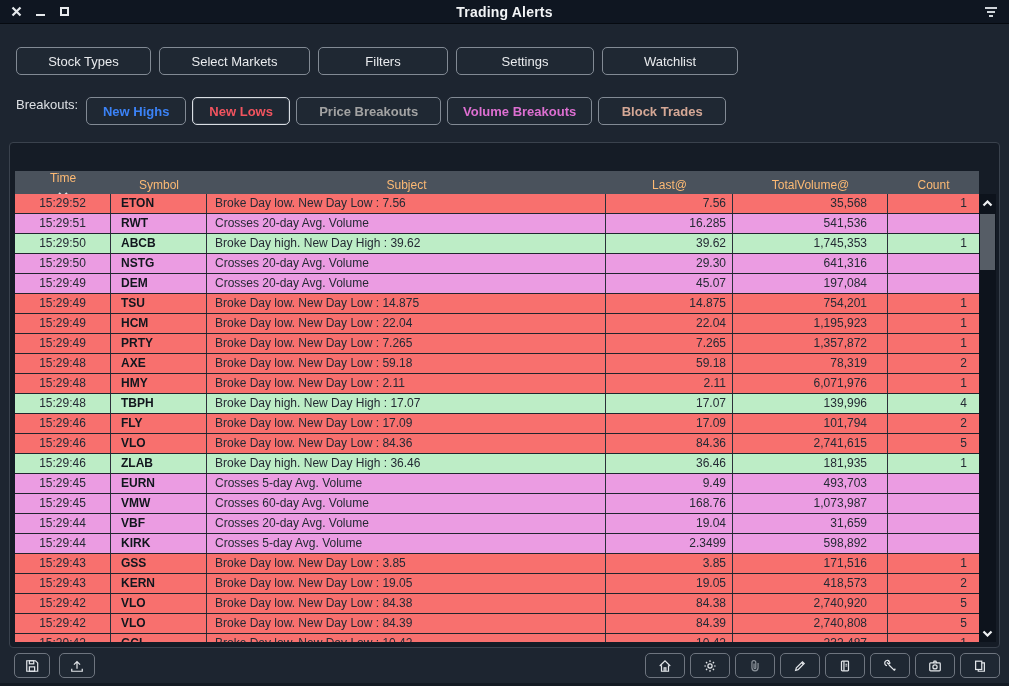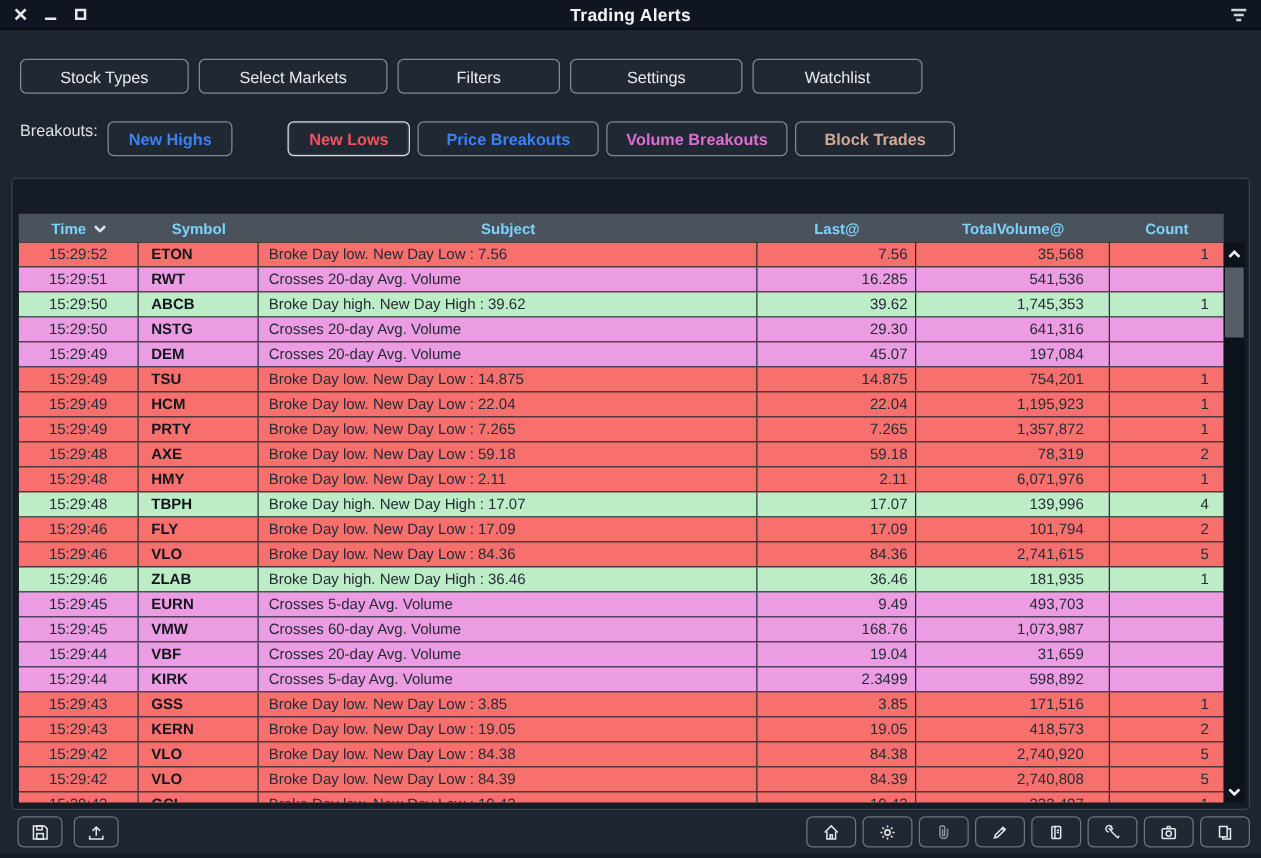--- a/index.html
+++ b/index.html
@@ -46,22 +46,22 @@
   .panel {
     position:absolute; left:9px; top:142px; width:991px; height:506px;
     background:#151c26; border:1px solid #3a424d; border-radius:4px;
   }
   .thead {
     position:absolute; left:5px; top:28px; width:964px; height:23px;
     background:#4a525c; display:grid;
     grid-template-columns:96px 96px 399px 127px 155px 91px;
     align-items:center;
   }
-  .th { font-size:12px; font-weight:bold; color:#7dd3fc; text-align:center;
-        display:flex; align-items:center; justify-content:center; gap:6px; cursor:pointer; }
+  .th { font-size:12px; font-weight:normal; color:#fdba74; text-align:center;
+        display:flex; align-items:center; justify-content:center; gap:6px; cursor:pointer;flex-direction:column; }
   .sort-arrow { display:inline-flex; margin-top:1px; }
   .tbody {
     position:absolute; left:5px; top:51px; width:964px; height:448px;
     overflow:hidden; background:#151c26;
   }
   .trow {
     display:grid; grid-template-columns:96px 96px 399px 127px 155px 91px;
     height:20px; border-bottom:1px solid #20252e; cursor:default;
   }
   .trow.low    { background:#f8706e; }
@@ -132,22 +132,22 @@
   <button class="btn w-1">Stock Types</button>
   <button class="btn w-0">Select Markets</button>
   <button class="btn w-2">Filters</button>
   <button class="btn w-3">Settings</button>
   <button class="btn w-4">Watchlist</button>
 </div>
 
 <div class="row-breakouts">
   <span class="bk-label">Breakouts:</span>
   <button class="btn bw-0" style="color: #3b82f6;">New Highs</button>
-  <button class="btn bw-1 selected" style="color: rgb(242, 84, 95); margin-left: 38px;">New Lows</button>
-  <button class="btn bw-2" style="color: #3b82f6;">Price Breakouts</button>
+  <button class="btn bw-1 selected" style="color: rgb(242, 84, 95);">New Lows</button>
+  <button class="btn bw-2" style="color: #a3a3a3;">Price Breakouts</button>
   <button class="btn bw-3" style="color: rgb(221, 111, 209);">Volume Breakouts</button>
   <button class="btn bw-4" style="color: rgb(213, 168, 150);">Block Trades</button>
 </div>
 
 <div class="panel">
   <div class="thead">
     <div class="th">
       <span>Time</span>
       <span class="sort-arrow">
         <svg width="10" height="6" viewBox="0 0 10 6">

